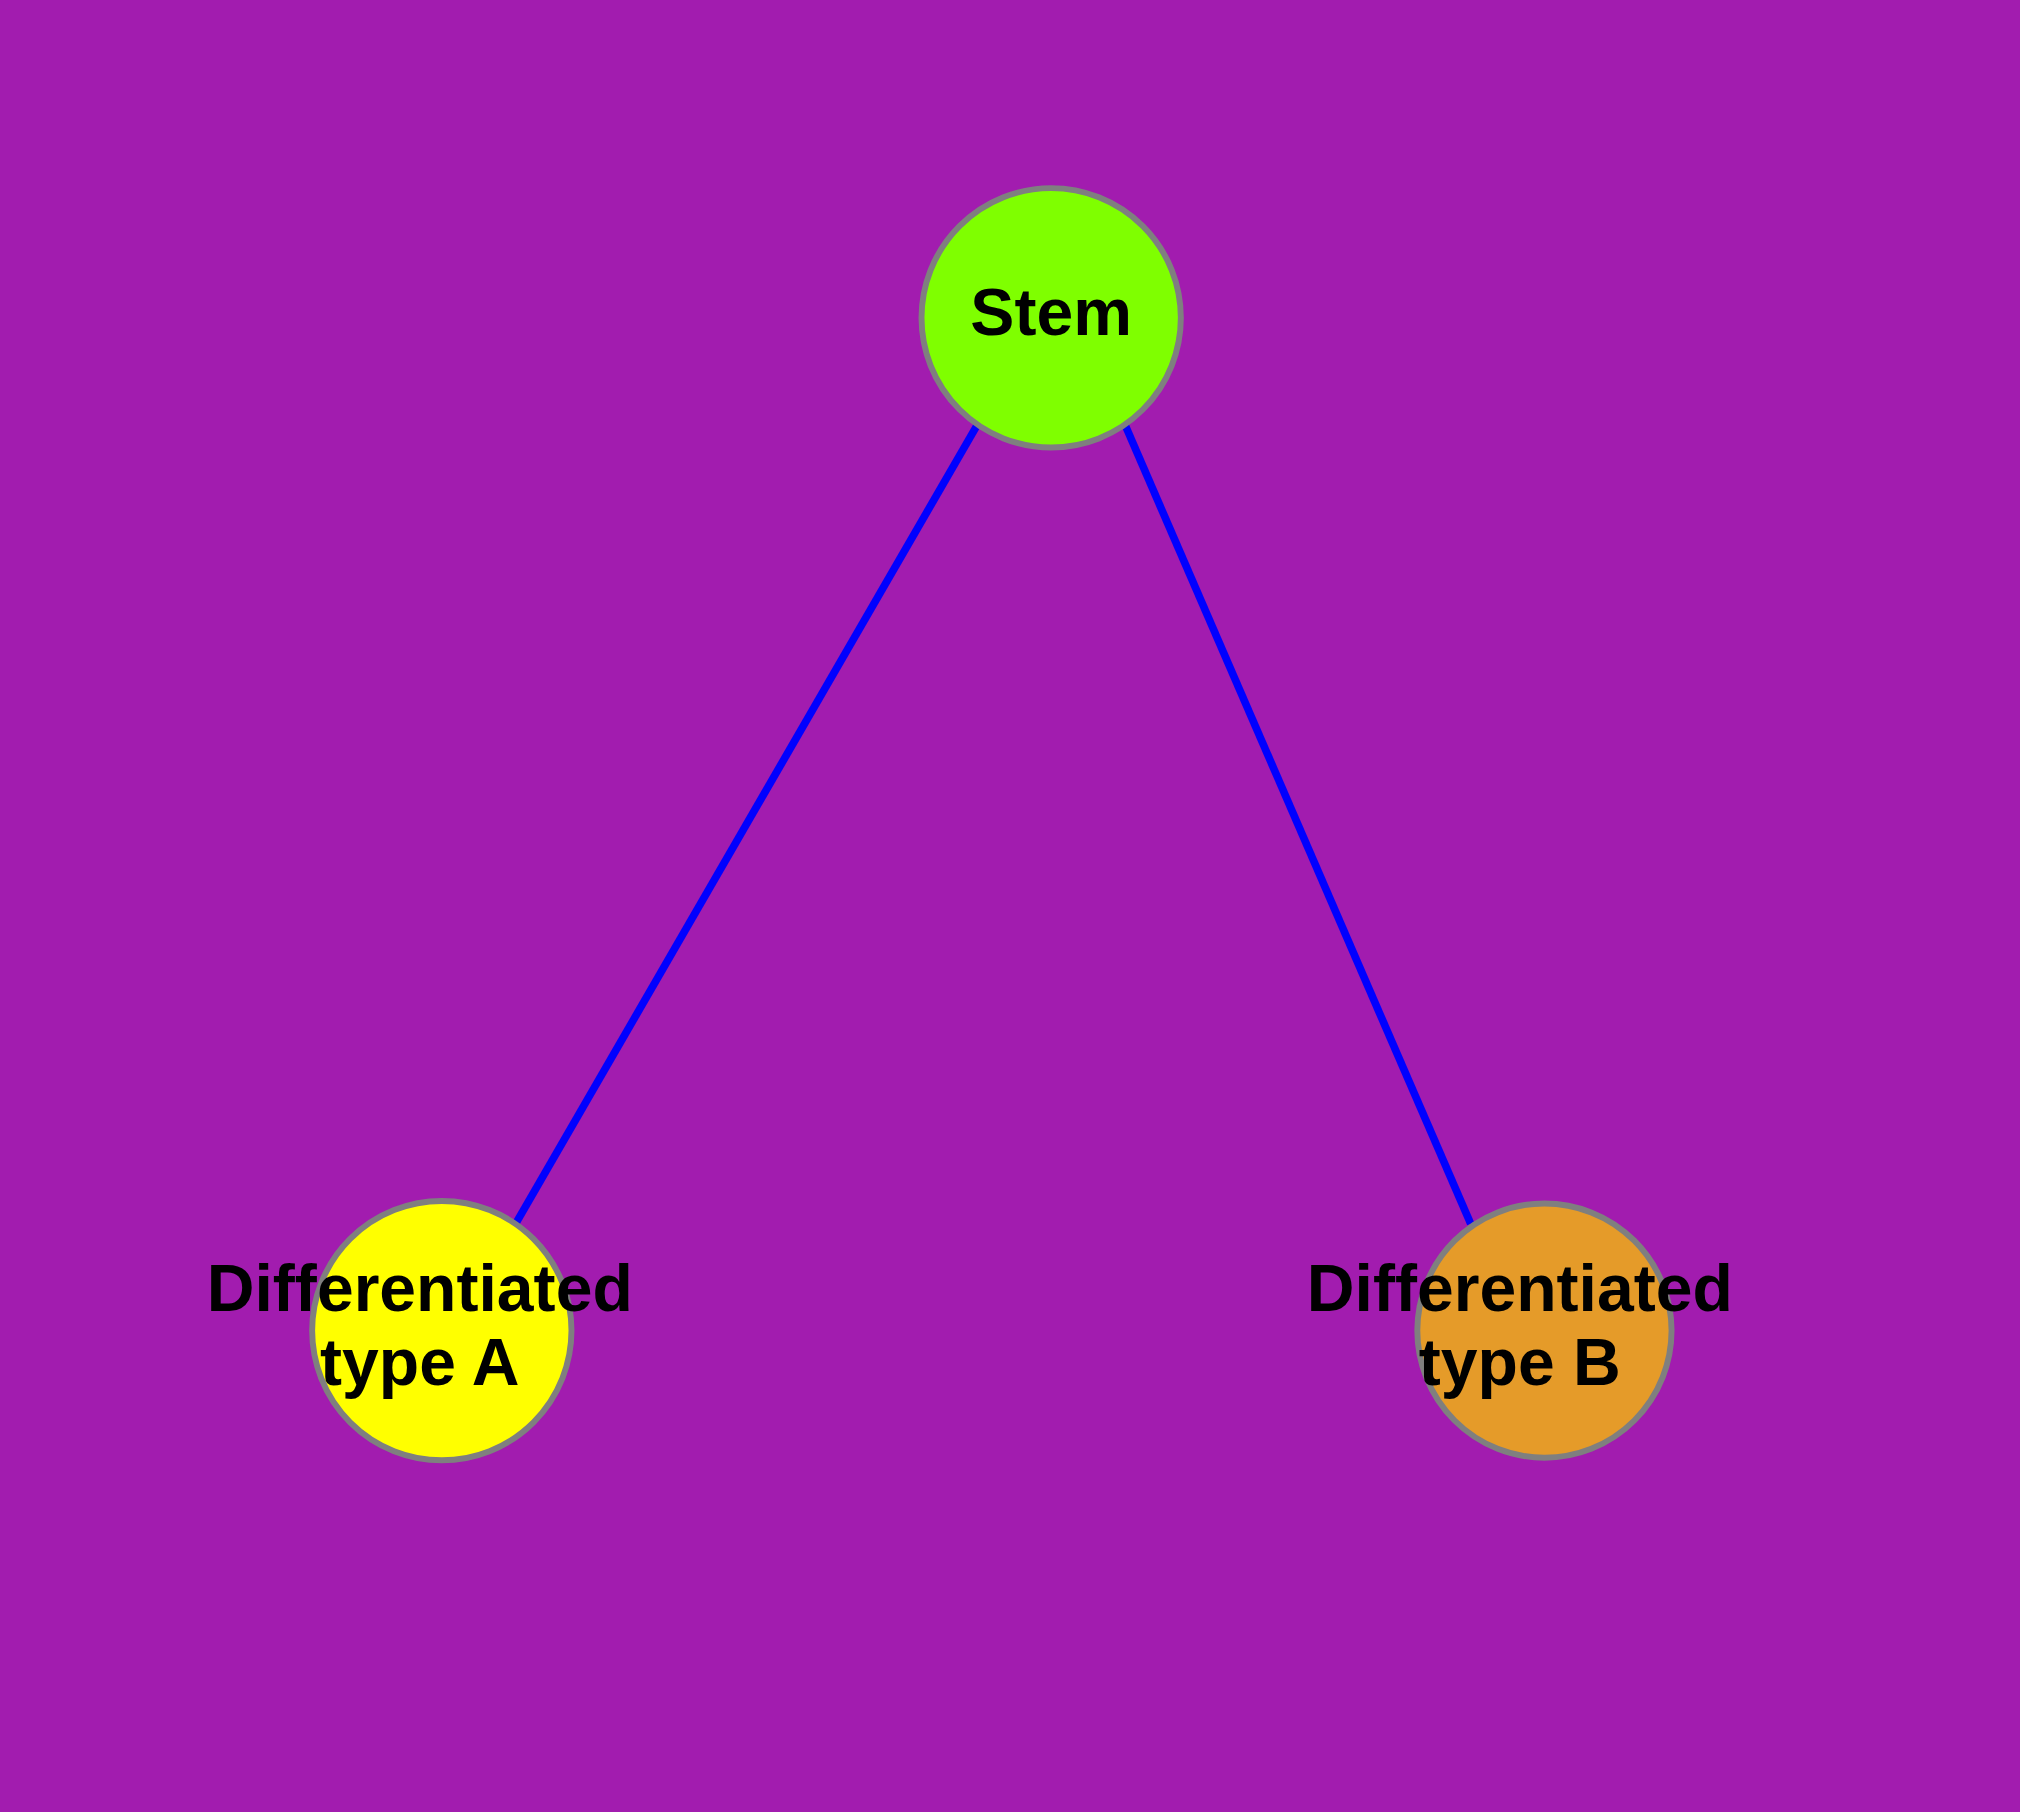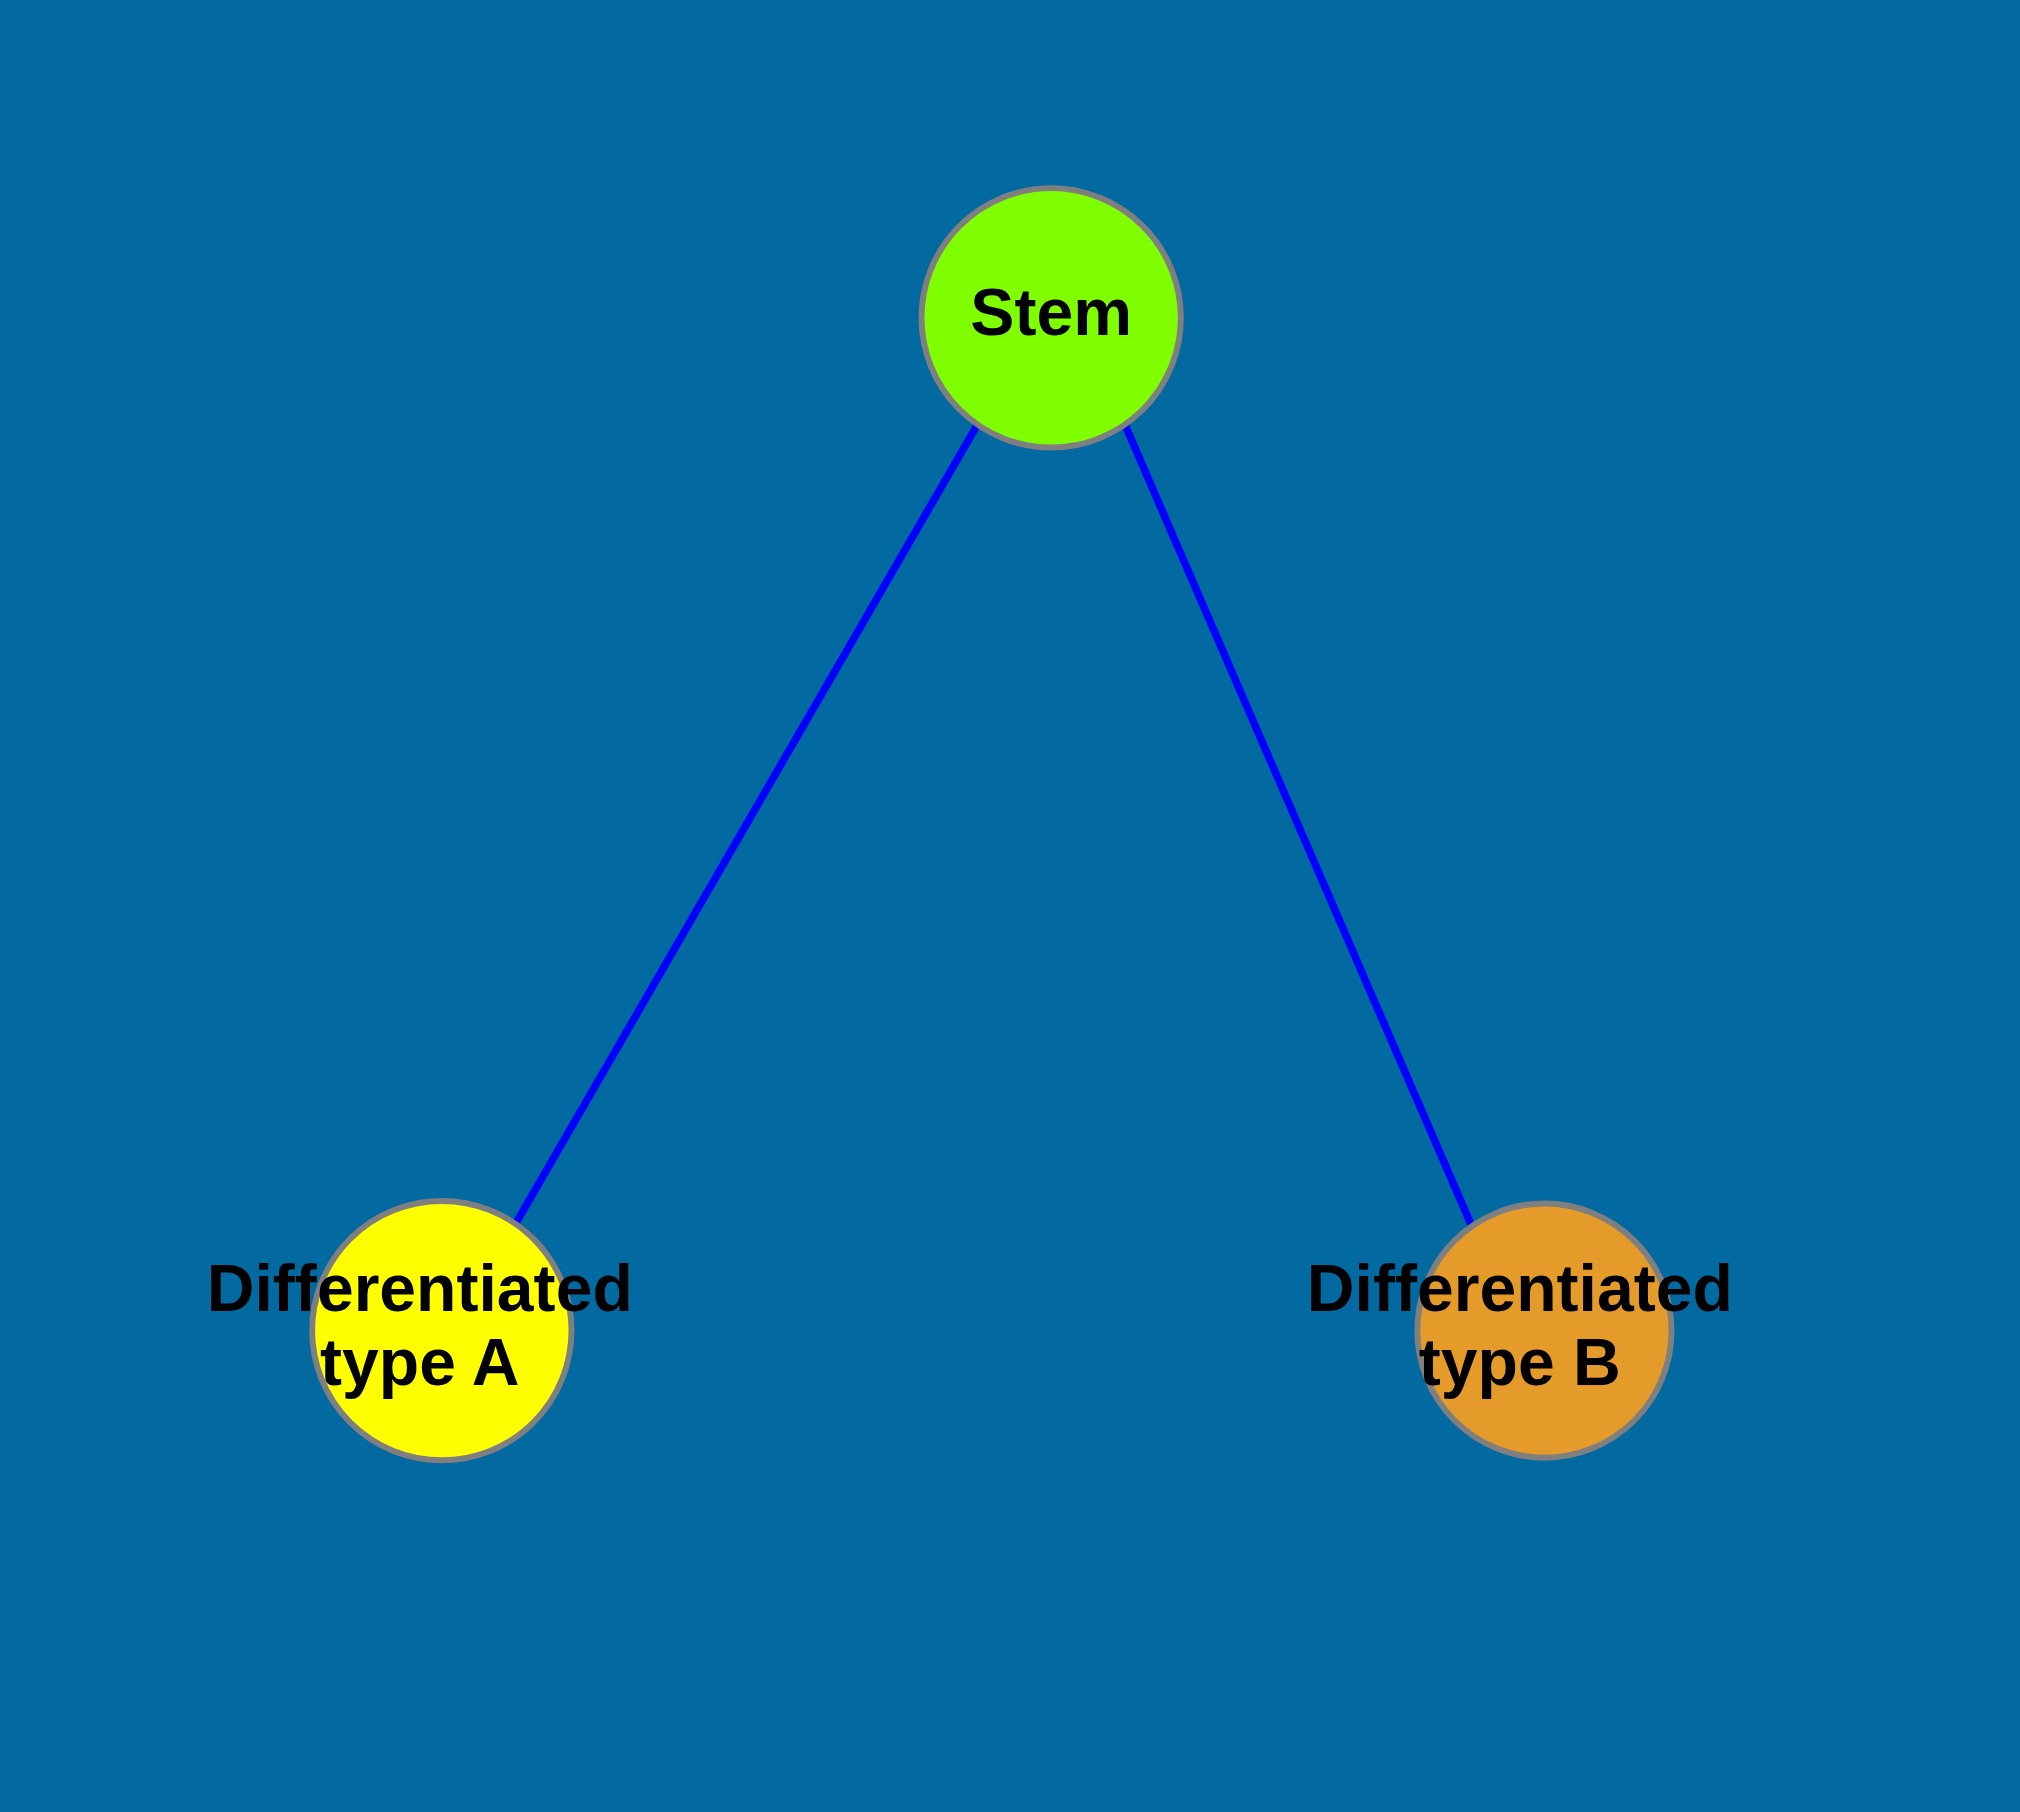--- a/index.html
+++ b/index.html
@@ -36,21 +36,21 @@
     font-family: "Liberation Sans", sans-serif;
     font-weight: bold;
     fill: #000000;
     text-anchor: middle;
     dominant-baseline: middle;
   }
 </style>
 </head>
 <body style="background: rgb(204, 204, 251);">
 
-<div id="canvas" style="width: 2021px; height: 1812px; background: #0369a1;">
+<div id="canvas" style="width: 2021px; height: 1812px; background: #a21caf;">
   <svg id="graph-svg" viewBox="0 0 2384 2138" style="width: 2021px; height: 1812px;">
     <g id="edges-layer">
         <line class="edge-line" x1="1153" y1="501" x2="608" y2="1444" stroke="#0000ff" stroke-width="9"></line>
         <line class="edge-line" x1="1327" y1="501" x2="1735" y2="1444" stroke="#0000ff" stroke-width="9"></line>
       </g>
     <g id="nodes-layer">
         <circle class="node-circle" cx="1240" cy="375" r="153" fill="#7fff00" stroke="#7f7f7f" stroke-width="7"></circle>
         <circle class="node-circle" cx="521" cy="1570" r="153" fill="#ffff00" stroke="#7f7f7f" stroke-width="7"></circle>
         <circle class="node-circle" cx="1822" cy="1570" r="150" fill="#e59b29" stroke="#7f7f7f" stroke-width="7"></circle>
       </g>

